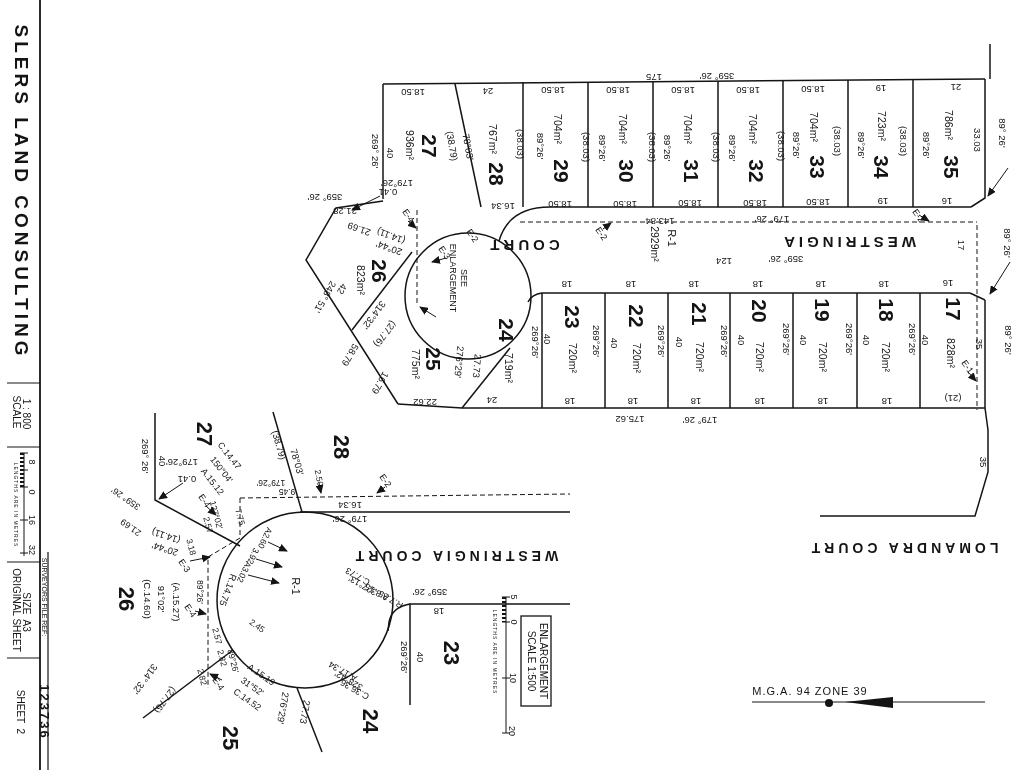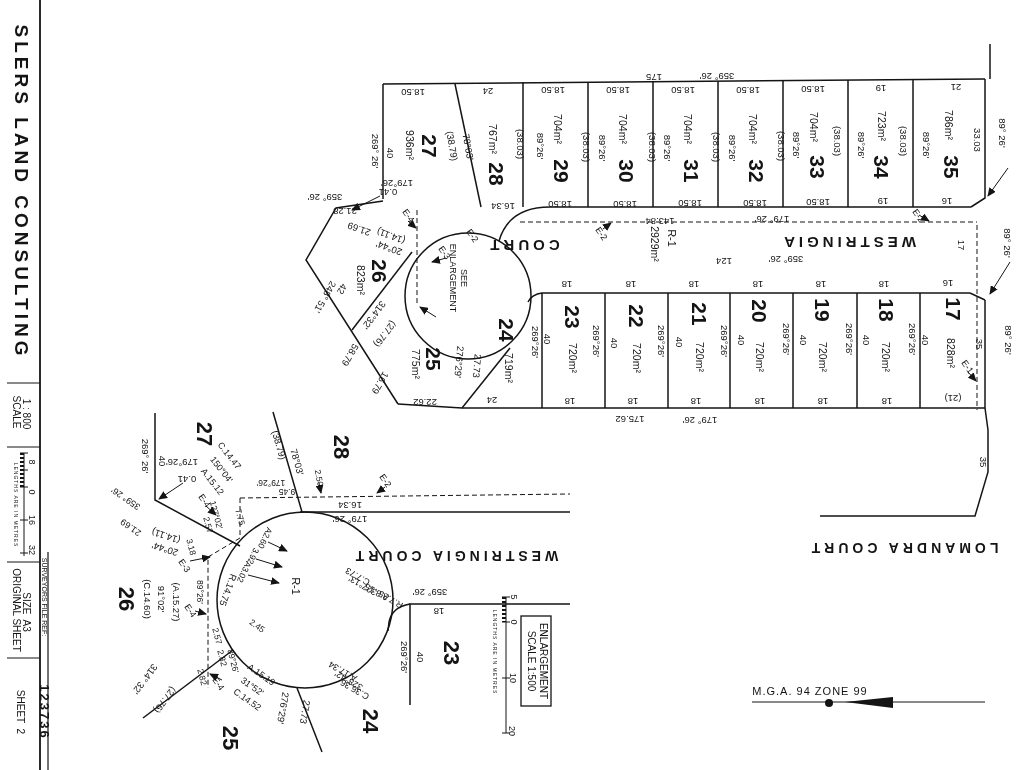--- a/index.html
+++ b/index.html
@@ -152,21 +152,21 @@
 
   <div class="v enl-box-txt" style="left:543px;top:661px;">ENLARGEMENT</div>
   <div class="v enl-box-txt" style="left:531px;top:661px;">SCALE 1:500</div>
 
   <div class="v sb-tick" style="left:513px;top:597px;">5</div>
   <div class="v sb-tick" style="left:513px;top:622px;">0</div>
   <div class="v sb-tick" style="left:512px;top:678px;">10</div>
   <div class="v sb-tick" style="left:511px;top:731px;">20</div>
   <div class="v sb-tiny" style="left:495px;top:652px;">LENGTHS ARE IN METRES</div>
 
-  <div class="north-txt" style="left:810px;top:691px;">M.G.A. 94 ZONE 99</div>
+  <div class="north-txt" style="left:810px;top:691px;">M.G.A. 94 ZONE 39</div>
 
 <span class="lbl bold-num" style="left: 429px; top: 146px; font-size: 21px; transform: translate(-50%, -50%) rotate(90deg);">27</span>
     <span class="lbl" style="left: 410px; top: 145px; font-size: 10.5px; transform: translate(-50%, -50%) rotate(90deg);">936m²</span>
     <span class="lbl" style="left: 375px; top: 151px; font-size: 9.5px; transform: translate(-50%, -50%) rotate(90deg);">269° 26'</span>
     <span class="lbl" style="left: 390px; top: 153px; font-size: 9.5px; transform: translate(-50%, -50%) rotate(90deg);">40</span>
     <span class="lbl" style="left: 413px; top: 92px; font-size: 9.5px; transform: translate(-50%, -50%) rotate(180deg);">18.50</span>
     <span class="lbl" style="left: 452px; top: 146px; font-size: 9.5px; transform: translate(-50%, -50%) rotate(80deg);">(38.79)</span>
     <span class="lbl" style="left: 468px; top: 147px; font-size: 9.5px; transform: translate(-50%, -50%) rotate(80deg);">78°03'</span>
     <span class="lbl bold-num" style="left: 496px; top: 174px; font-size: 21px; transform: translate(-50%, -50%) rotate(90deg);">28</span>
     <span class="lbl" style="left: 493px; top: 139px; font-size: 10.5px; transform: translate(-50%, -50%) rotate(90deg);">767m²</span>

